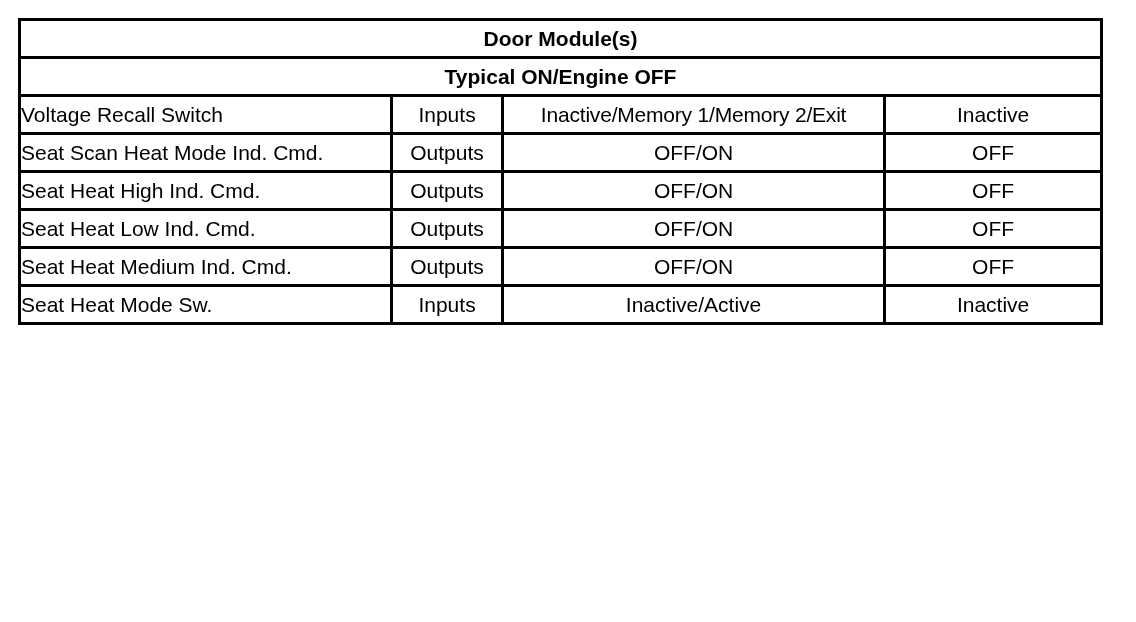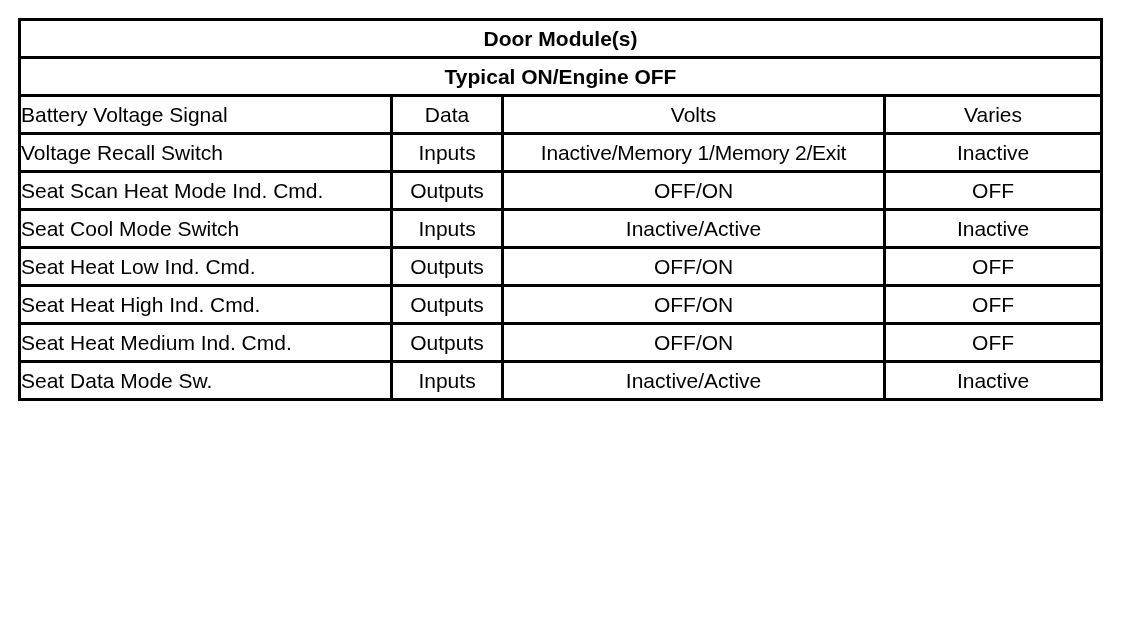--- a/index.html
+++ b/index.html
@@ -84,74 +84,62 @@
 
       <tr>
         <td class="banner" colspan="4">Door Module(s)</td>
       </tr>
 
 
       <tr>
         <td class="banner" colspan="4">Typical ON/Engine OFF</td>
       </tr>
 
-      <tr>
-        <td class="cell-param">Battery Voltage Signal</td>
-        <td class="cell-center">Data</td>
-        <td class="cell-center">Volts</td>
-        <td class="cell-center">Varies</td>
-      </tr>
 
       <tr>
         <td class="cell-param">Voltage Recall Switch</td>
         <td class="cell-center">Inputs</td>
         <td class="cell-center tight">Inactive/Memory 1/Memory 2/Exit</td>
         <td class="cell-center">Inactive</td>
       </tr>
 
       <tr>
         <td class="cell-param">Seat Scan Heat Mode Ind. Cmd.</td>
         <td class="cell-center">Outputs</td>
         <td class="cell-center">OFF/ON</td>
         <td class="cell-center">OFF</td>
       </tr>
 
 
 
-      <tr>
-        <td class="cell-param">Seat Cool Mode Switch</td>
-        <td class="cell-center">Inputs</td>
-        <td class="cell-center">Inactive/Active</td>
-        <td class="cell-center">Inactive</td>
-      </tr>
 
       <tr>
-        <td class="cell-param">Seat Heat Low Ind. Cmd.</td>
+        <td class="cell-param">Seat Heat High Ind. Cmd.</td>
         <td class="cell-center">Outputs</td>
         <td class="cell-center">OFF/ON</td>
         <td class="cell-center">OFF</td>
       </tr>
 
       <tr>
-        <td class="cell-param">Seat Heat High Ind. Cmd.</td>
+        <td class="cell-param">Seat Heat Low Ind. Cmd.</td>
         <td class="cell-center">Outputs</td>
         <td class="cell-center">OFF/ON</td>
         <td class="cell-center">OFF</td>
       </tr>
 
       <tr>
         <td class="cell-param">Seat Heat Medium Ind. Cmd.</td>
         <td class="cell-center">Outputs</td>
         <td class="cell-center">OFF/ON</td>
         <td class="cell-center">OFF</td>
       </tr>
 
 
       <tr>
-        <td class="cell-param">Seat Data Mode Sw.</td>
+        <td class="cell-param">Seat Heat Mode Sw.</td>
         <td class="cell-center">Inputs</td>
         <td class="cell-center">Inactive/Active</td>
         <td class="cell-center">Inactive</td>
       </tr>
 
     </tbody>
   </table>
 
 </div>
 

